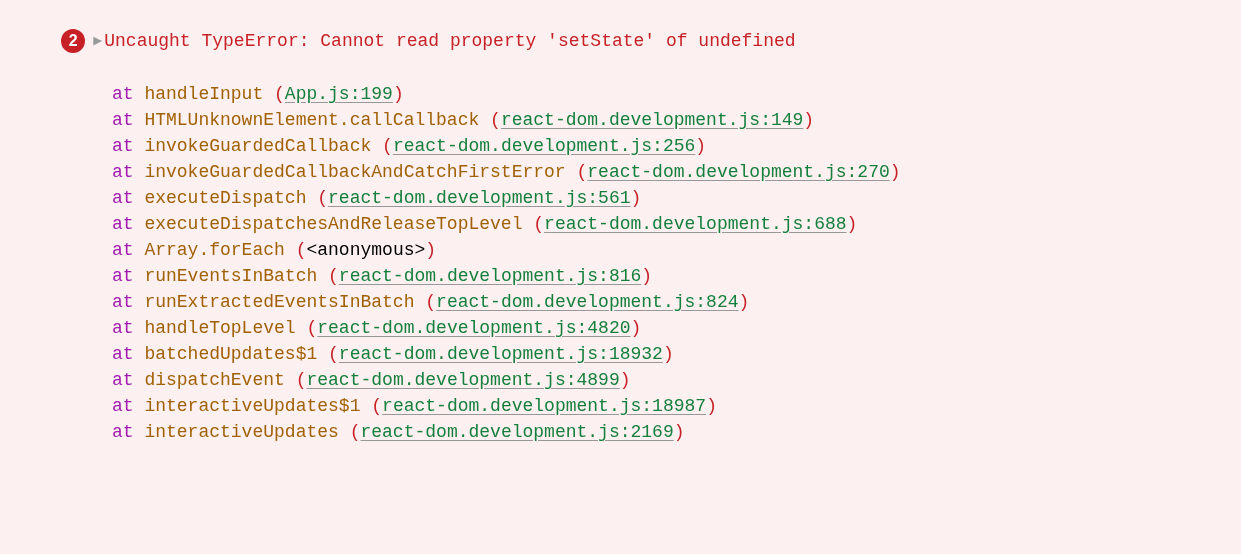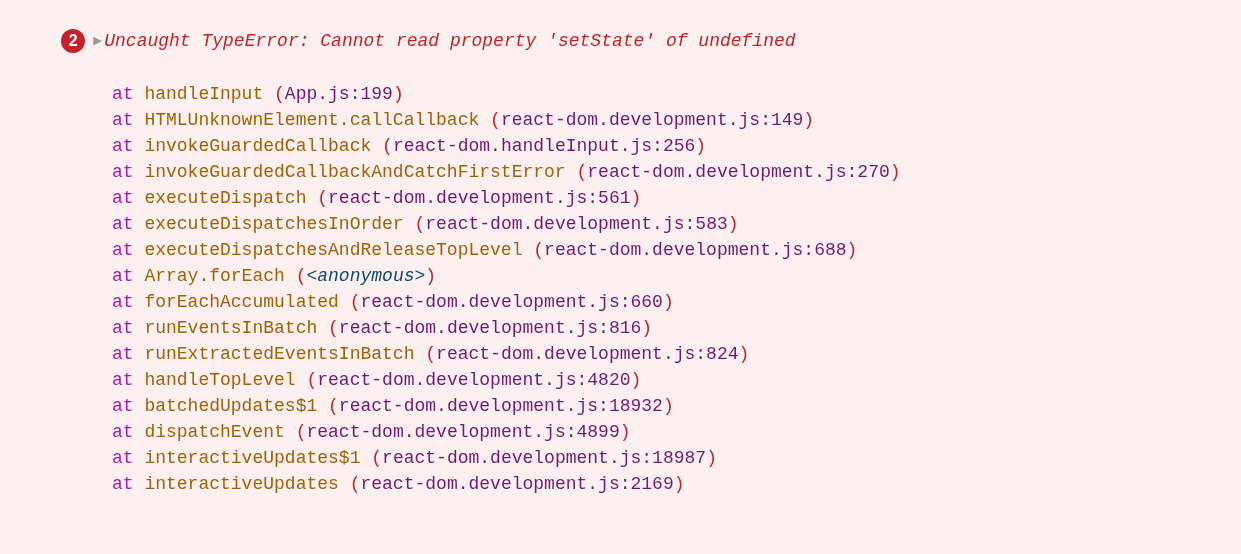--- a/index.html
+++ b/index.html
@@ -39,65 +39,62 @@
   }
   .disclosure {
     display: inline-block;
     color: #9a9a9a;
     font-size: 15px;
     vertical-align: 1px;
     margin-right: 2px;
   }
   .err-text {
     color: #c72127;
-    font-style: italic;
   }
   .at-pad {
     display: inline-block;
     width: 108px; 
   }
   .at-kw {
     color: #a21caf;
   }
   .fn {
     color: #a16207;
   }
   .paren {
     color: #c72127;
   }
   .loc {
-    color: #701a75;
+    color: #15803d;
+    text-decoration: underline;
     text-decoration-color: rgba(92,92,92,0.6);
     text-underline-offset: 3px;
     cursor: pointer;
   }
   .anon {
-    color: #0c4a6e;
-    font-style: italic;
+    color: #000000;
   }
 </style>
 </head>
 <body>
 
 <div class="console">
 
   <div class="row">
     <span class="badge"><span>2</span></span><span class="disclosure">▶</span><span class="err-text">Uncaught TypeError: Cannot read property 'setState' of undefined</span>
   </div>
 
   <div id="stack-container">
       <div class="row"><span class="at-pad"></span><span class="at-kw">at </span><span class="fn">handleInput</span> <span class="paren">(</span><span class="loc">App.js:199</span><span class="paren">)</span></div>
       <div class="row"><span class="at-pad"></span><span class="at-kw">at </span><span class="fn">HTMLUnknownElement.callCallback</span> <span class="paren">(</span><span class="loc">react-dom.development.js:149</span><span class="paren">)</span></div>
-      <div class="row"><span class="at-pad"></span><span class="at-kw">at </span><span class="fn">invokeGuardedCallback</span> <span class="paren">(</span><span class="loc">react-dom.handleInput.js:256</span><span class="paren">)</span></div>
+      <div class="row"><span class="at-pad"></span><span class="at-kw">at </span><span class="fn">invokeGuardedCallback</span> <span class="paren">(</span><span class="loc">react-dom.development.js:256</span><span class="paren">)</span></div>
       <div class="row"><span class="at-pad"></span><span class="at-kw">at </span><span class="fn">invokeGuardedCallbackAndCatchFirstError</span> <span class="paren">(</span><span class="loc">react-dom.development.js:270</span><span class="paren">)</span></div>
       <div class="row"><span class="at-pad"></span><span class="at-kw">at </span><span class="fn">executeDispatch</span> <span class="paren">(</span><span class="loc">react-dom.development.js:561</span><span class="paren">)</span></div>
-      <div class="row"><span class="at-pad"></span><span class="at-kw">at </span><span class="fn">executeDispatchesInOrder</span> <span class="paren">(</span><span class="loc">react-dom.development.js:583</span><span class="paren">)</span></div>
       <div class="row"><span class="at-pad"></span><span class="at-kw">at </span><span class="fn">executeDispatchesAndReleaseTopLevel</span> <span class="paren">(</span><span class="loc">react-dom.development.js:688</span><span class="paren">)</span></div>
       <div class="row"><span class="at-pad"></span><span class="at-kw">at </span><span class="fn">Array.forEach</span> <span class="paren">(</span><span class="anon">&lt;anonymous&gt;</span><span class="paren">)</span></div>
-      <div class="row"><span class="at-pad"></span><span class="at-kw">at </span><span class="fn">forEachAccumulated</span> <span class="paren">(</span><span class="loc">react-dom.development.js:660</span><span class="paren">)</span></div>
       <div class="row"><span class="at-pad"></span><span class="at-kw">at </span><span class="fn">runEventsInBatch</span> <span class="paren">(</span><span class="loc">react-dom.development.js:816</span><span class="paren">)</span></div>
       <div class="row"><span class="at-pad"></span><span class="at-kw">at </span><span class="fn">runExtractedEventsInBatch</span> <span class="paren">(</span><span class="loc">react-dom.development.js:824</span><span class="paren">)</span></div>
       <div class="row"><span class="at-pad"></span><span class="at-kw">at </span><span class="fn">handleTopLevel</span> <span class="paren">(</span><span class="loc">react-dom.development.js:4820</span><span class="paren">)</span></div>
       <div class="row"><span class="at-pad"></span><span class="at-kw">at </span><span class="fn">batchedUpdates$1</span> <span class="paren">(</span><span class="loc">react-dom.development.js:18932</span><span class="paren">)</span></div>
       <div class="row"><span class="at-pad"></span><span class="at-kw">at </span><span class="fn">dispatchEvent</span> <span class="paren">(</span><span class="loc">react-dom.development.js:4899</span><span class="paren">)</span></div>
       <div class="row"><span class="at-pad"></span><span class="at-kw">at </span><span class="fn">interactiveUpdates$1</span> <span class="paren">(</span><span class="loc">react-dom.development.js:18987</span><span class="paren">)</span></div>
       <div class="row"><span class="at-pad"></span><span class="at-kw">at </span><span class="fn">interactiveUpdates</span> <span class="paren">(</span><span class="loc">react-dom.development.js:2169</span><span class="paren">)</span></div>
     </div>
 
 </div>

